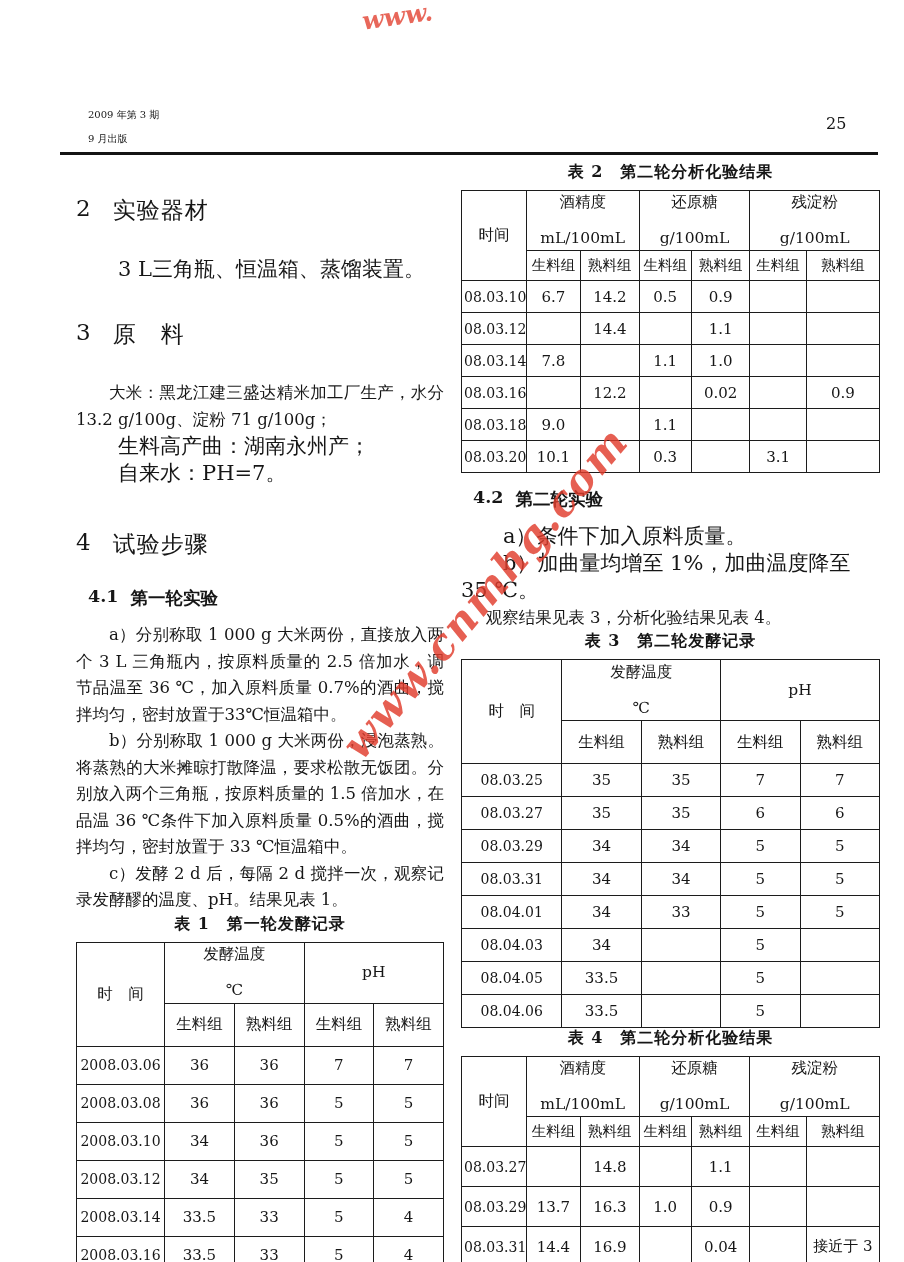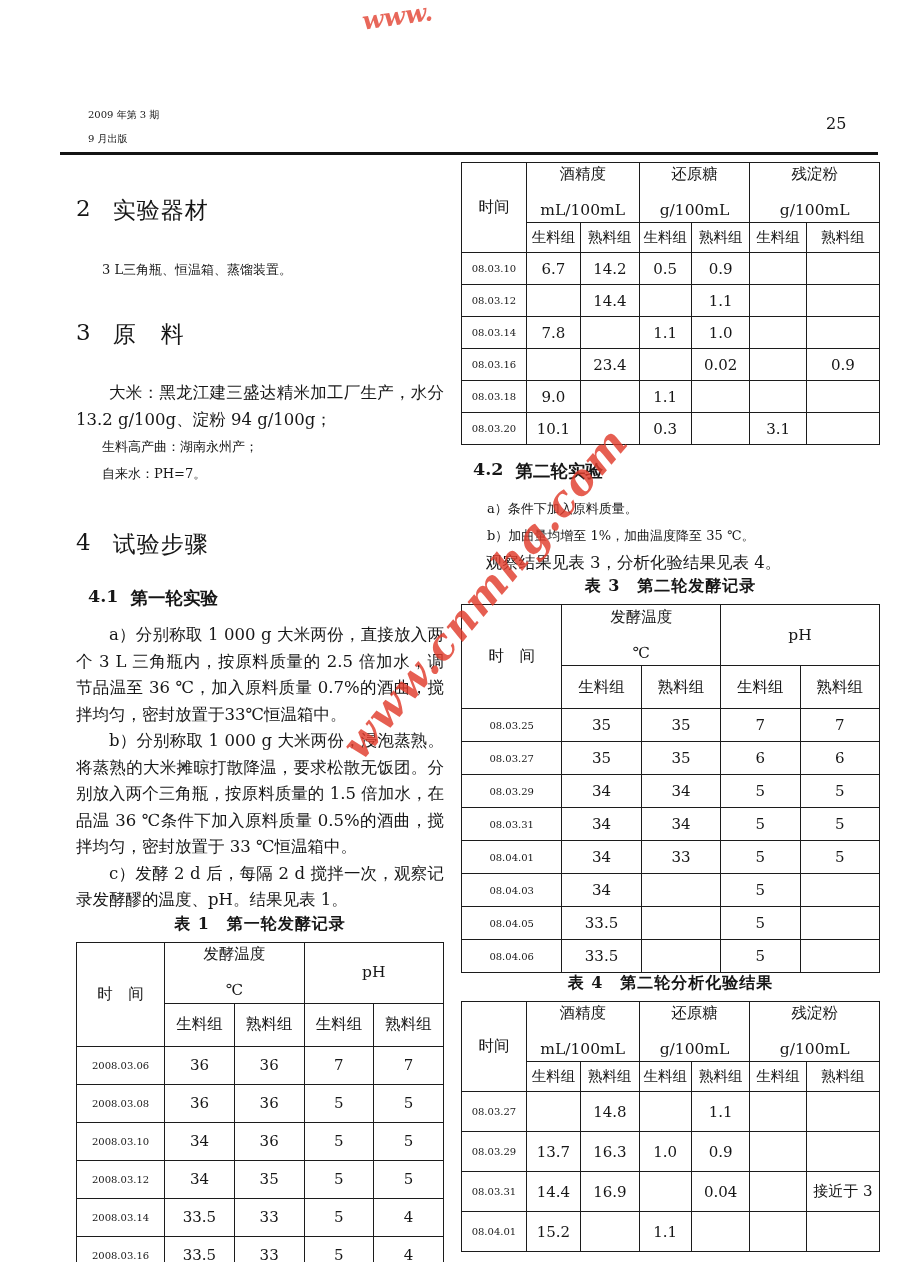--- a/index.html
+++ b/index.html
@@ -15,41 +15,41 @@
   .hdr-page  { position:absolute; left:826px; top:114px; font-size:16px; }
   .hdr-rule  { position:absolute; left:60px; top:152px; width:818px; height:2.5px; background:#141414; }
   
   .col-left  { position:absolute; left:76px;  top:175px; width:368px; }
   .col-right { position:absolute; left:461px; top:162px; width:419px; }
   
   .sec-h { display:flex; gap:22px; font-size:23px; font-weight:500; margin:0; }
   .sec-h .t { letter-spacing:1px; }
   .sub-h { display:flex; gap:12px; font-size:17.5px; font-weight:700; margin:12px; }
   .para  { font-size:16.5px; line-height:26.5px; text-align:justify; text-indent:2em; margin:0; }
-  .line  { font-size:13px; line-height:27px; text-indent:2em; margin:0; }
+  .line  { font-size:21px; line-height:27px; text-indent:2em; margin:0; }
   .note-line { font-size:16.5px; line-height:27px; text-indent:1.5em; margin:0; }
   
   .mt8{margin-top:8px;} .mt10{margin-top:10px;} .mt14{margin-top:14px;}
   .mt20{margin-top:20px;} .mt26{margin-top:26px;} .mt30{margin-top:30px;} .mt36{margin-top:36px;} .mt42{margin-top:42px;}
   
   .tbl-cap { font-size:16px; font-weight:700; text-align:center; margin:0 0 7px 0; letter-spacing:1px; }
   table { border-collapse:collapse; width:100%; table-layout:fixed; }
   th,td { border:1.6px solid #1c1c1c; text-align:center; font-weight:400; padding:1px 2px; overflow:hidden; }
   th { font-size:15.5px; }
   td { font-size:15px; }
   .g-name { line-height:21px; } .g-unit { line-height:21px;margin-top:15px; }
   .tblA .group-row th { height:58px; }
   .tblA .sub-row th   { height:40px; }
   .t1 td { height:35px; font-size:15px; }
   .t3 td { height:30px; }
   .tblB .group-row th { height:52px; }
   .tblB .sub-row th   { height:27px; font-size:14.5px; }
   .t2 td { height:29px; }
   .t4 td { height:37px; }
-  td:first-child { font-size:10px; }
+  td:first-child { font-size:14px; }
   
   .wm-main {
     position:absolute; left:290px; top:598px; width:340px; text-align:center;
     transform:rotate(-50deg);
     font-family:"DejaVu Serif","Liberation Serif",serif;
     font-style:italic; font-weight:700; font-size:42px; letter-spacing:2px;
     color:rgba(225,60,44,0.82); z-index:30; pointer-events:none; white-space:nowrap;
   }
   .wm-top {
     position:absolute; left:362px; top:2px; transform:rotate(-8deg);
@@ -78,21 +78,21 @@
     <h2 class="sec-h mt20">
       <span class="n">2</span>
       <span class="t">实验器材</span>
     </h2>
     <p class="line mt30">3 L三角瓶、恒温箱、蒸馏装置。</p>
 
     <h2 class="sec-h mt36">
       <span class="n">3</span>
       <span class="t">原　料</span>
     </h2>
-    <p class="para mt30">大米：黑龙江建三盛达精米加工厂生产，水分13.2 g/100g、淀粉 94 g/100g；</p>
+    <p class="para mt30">大米：黑龙江建三盛达精米加工厂生产，水分13.2 g/100g、淀粉 71 g/100g；</p>
     <p class="line">生料高产曲：湖南永州产；</p>
     <p class="line">自来水：PH=7。</p>
 
     <h2 class="sec-h mt42">
       <span class="n">4</span>
       <span class="t">试验步骤</span>
     </h2>
 
     <h3 class="sub-h mt26">
       <span>4.1</span>
@@ -172,20 +172,21 @@
             <td>5</td>
             <td>4</td>
           </tr>
         </tbody>
     </table>
 
   </div>
 
   <div class="col-right">
 
+    <p class="tbl-cap">表 2　第二轮分析化验结果</p>
     <table class="tblB t2">
       <colgroup>
           <col style="width:15.5%">
           <col style="width:13%">
           <col style="width:14%">
           <col style="width:12.5%">
           <col style="width:14%">
           <col style="width:13.5%">
           <col style="width:17.5%">
         </colgroup>
@@ -238,21 +239,21 @@
             <td>7.8</td>
             <td></td>
             <td>1.1</td>
             <td>1.0</td>
             <td></td>
             <td></td>
           </tr>
           <tr>
             <td>08.03.16</td>
             <td></td>
-            <td>23.4</td>
+            <td>12.2</td>
             <td></td>
             <td>0.02</td>
             <td></td>
             <td>0.9</td>
           </tr>
           <tr>
             <td>08.03.18</td>
             <td>9.0</td>
             <td></td>
             <td>1.1</td>

